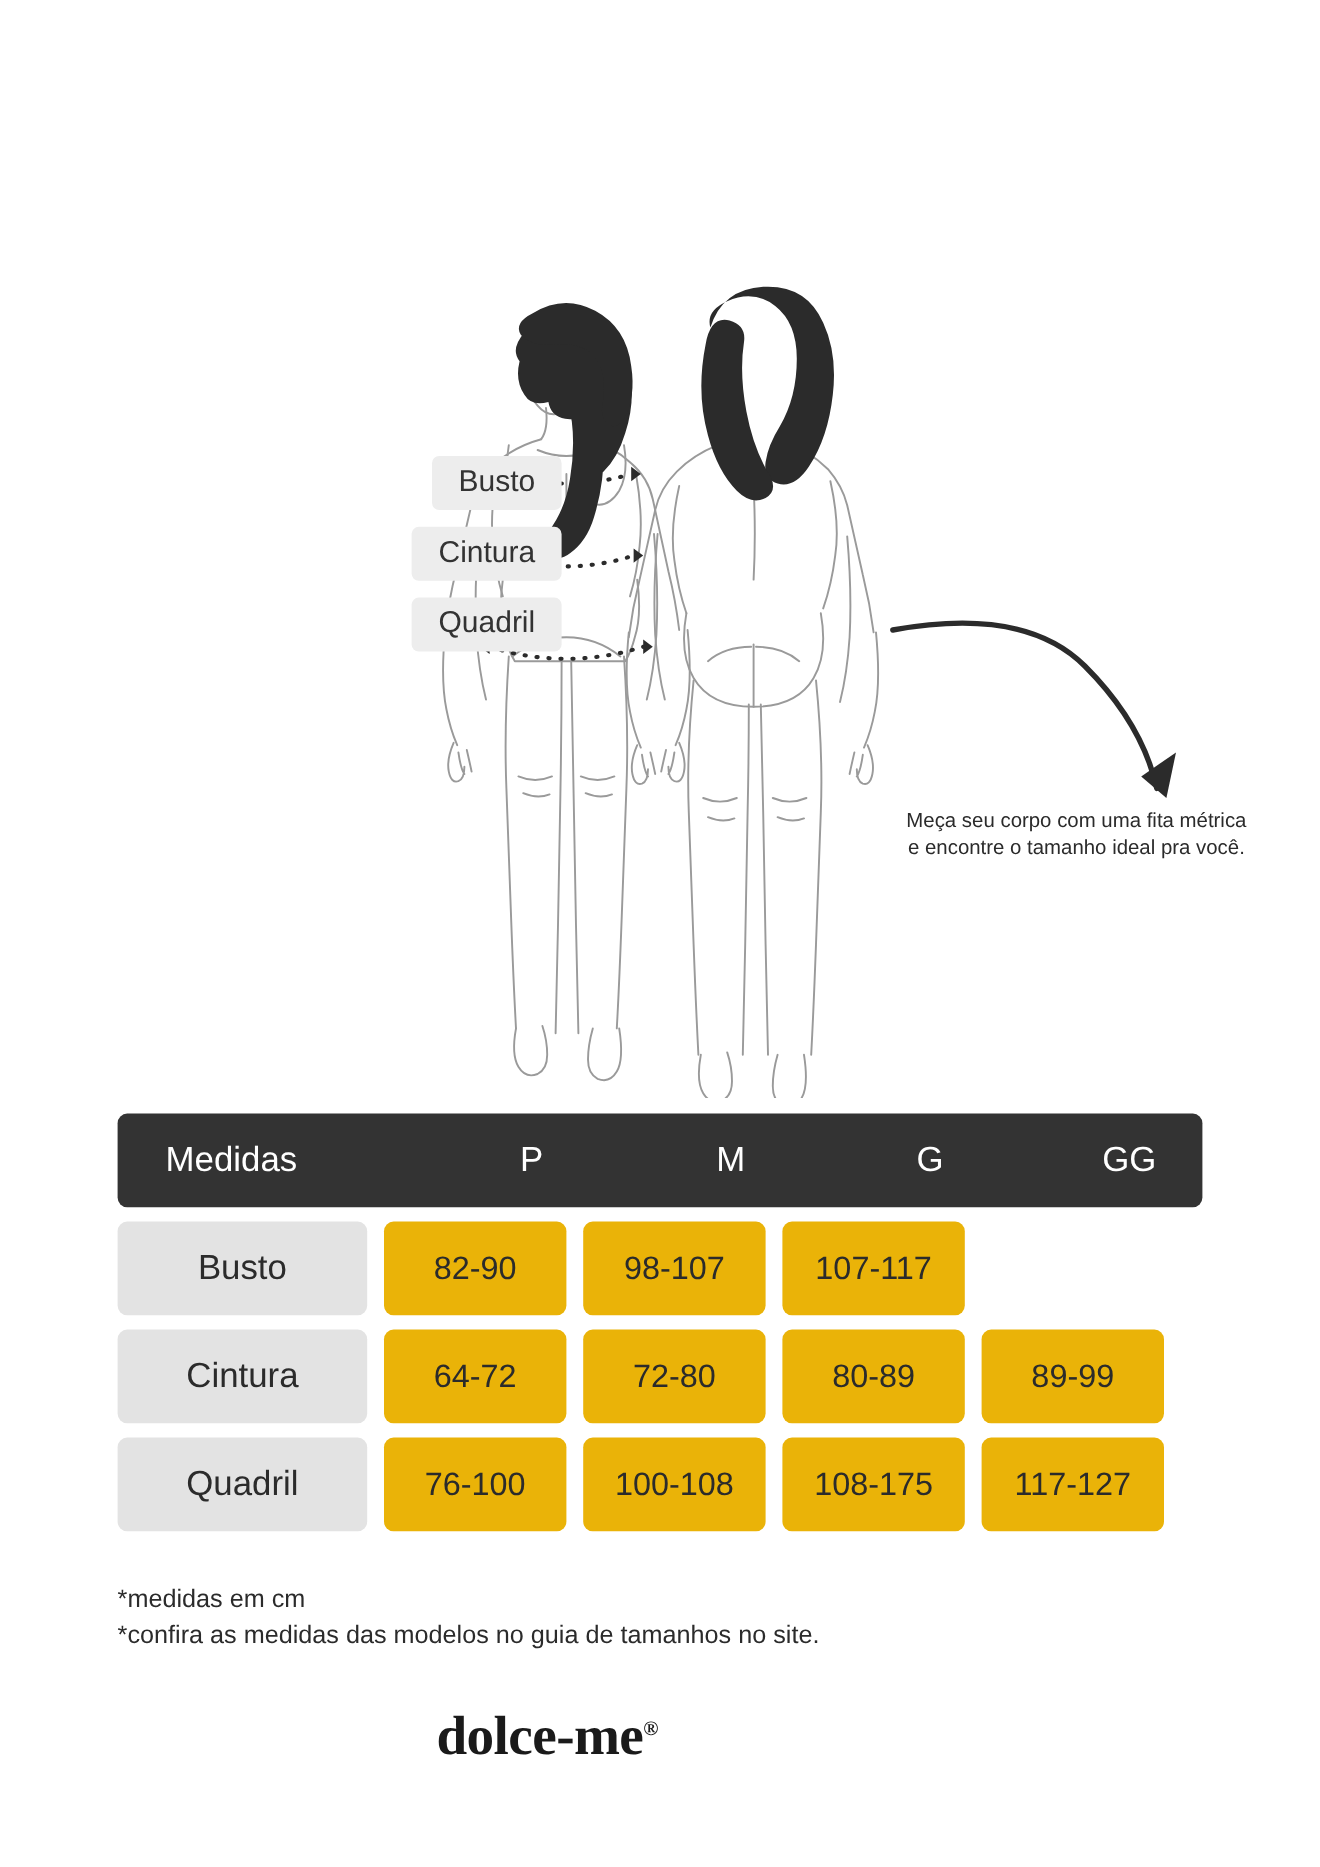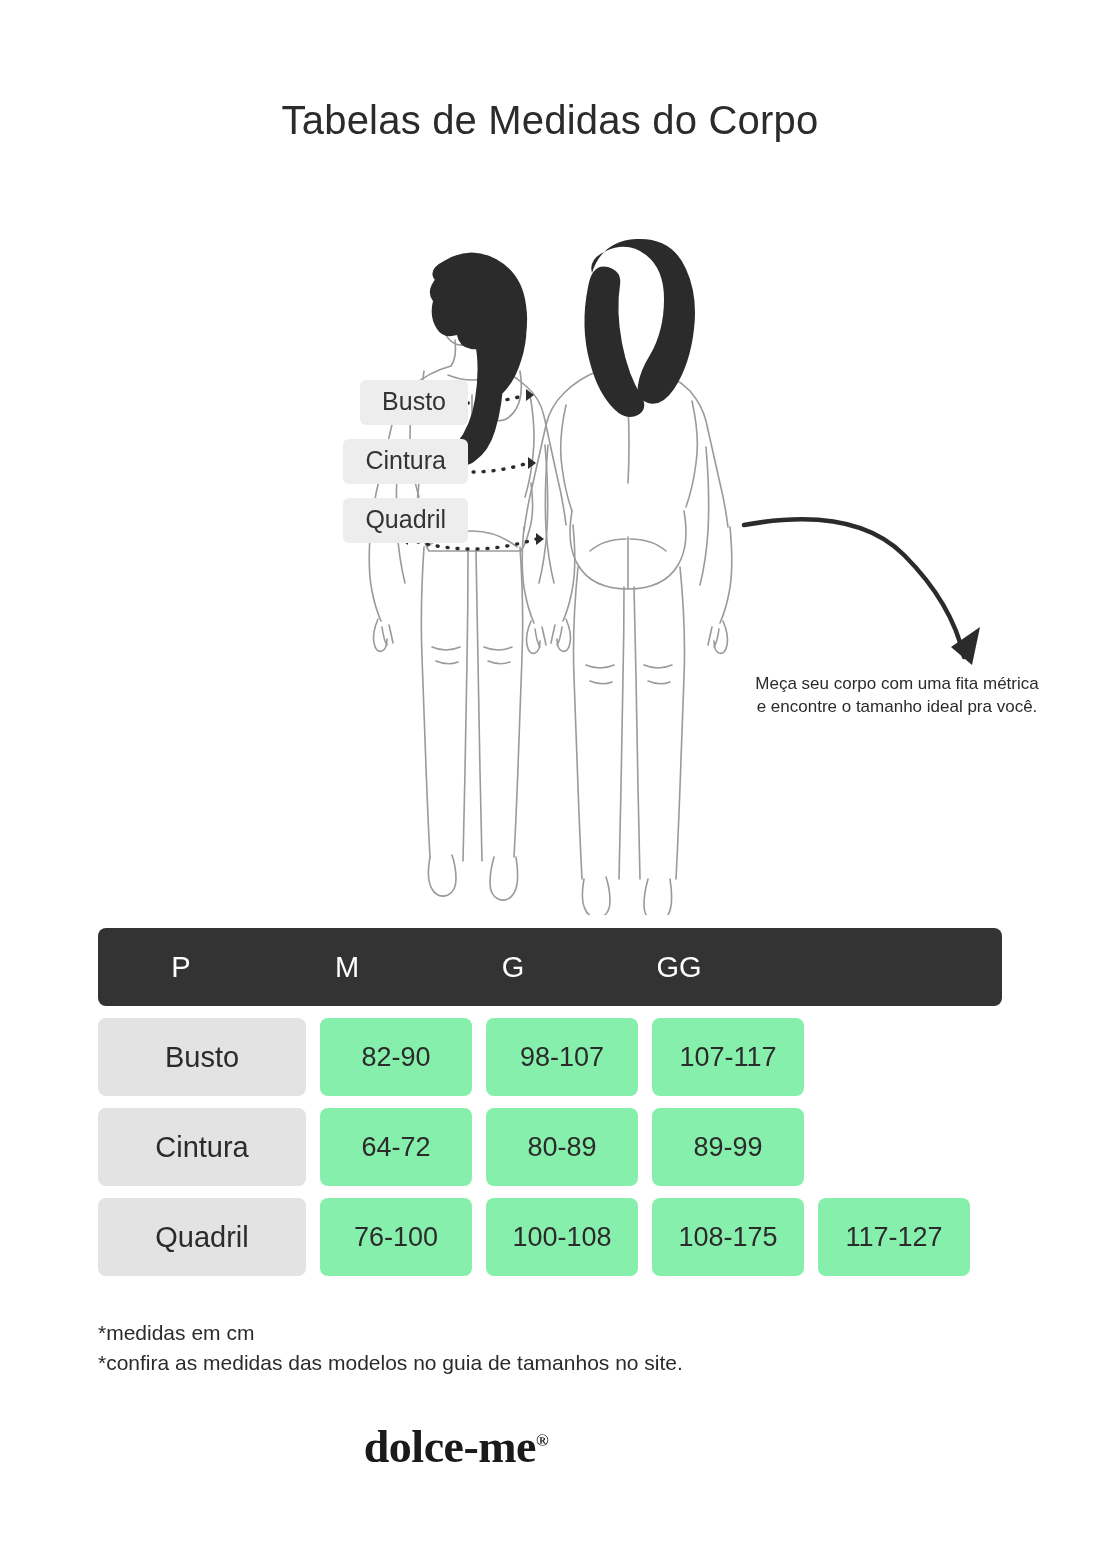--- a/index.html
+++ b/index.html
@@ -107,21 +107,21 @@
     background: #e3e3e3;
     border-radius: 8px;
     display: flex;
     align-items: center;
     justify-content: center;
     height: 78px;
     font-size: 29px;
     color: #2b2b2b;
   }
   .cell-val {
-    background: #86efac;
+    background: #eab308;
     border-radius: 8px;
     display: flex;
     align-items: center;
     justify-content: center;
     height: 78px;
     font-size: 27px;
     color: #2b2b2b;
     margin-left: 14px;
   }
 
@@ -157,21 +157,20 @@
     font-size: 17px;
     vertical-align: super;
     font-weight: bold;
   }
 </style>
 </head>
 <body>
 
 <div class="page">
 
-  <div class="title">Tabelas de Medidas do Corpo</div>
 
   <div class="illus">
 
     <svg width="1100" height="720" viewBox="0 0 1100 720" style="position:absolute;top:0;left:0;">
       <g fill="none" stroke="#9a9a9a" stroke-width="1.6" stroke-linecap="round" stroke-linejoin="round">
 
         <g>
 
           <path d="M444 85 q18 -22 38 -2 q12 13 8 34 q-4 22 -18 30 q-14 8 -24 -4 q-11 -13 -10 -32 q0 -16 6 -26 z"></path>
 
@@ -275,36 +274,38 @@
           <span class="measure-label">Quadril</span>
         </div>
     </div>
 
     <div class="note">Meça seu corpo com uma fita métrica e encontre o tamanho ideal pra você.</div>
   </div>
 
   <div class="table-wrap">
 
     <div class="head-bar">
+      <div class="head-cell first head-col-0">Medidas</div>
       <div class="head-cell head-col-n">P</div>
       <div class="head-cell head-col-n">M</div>
       <div class="head-cell head-col-n">G</div>
       <div class="head-cell head-col-n">GG</div>
     </div>
 
     <div class="row">
       <div class="cell-label col-0">Busto</div>
       <div class="cell-val col-n">82-90</div>
       <div class="cell-val col-n">98-107</div>
       <div class="cell-val col-n">107-117</div>
     </div>
 
     <div class="row">
       <div class="cell-label col-0">Cintura</div>
       <div class="cell-val col-n">64-72</div>
+      <div class="cell-val col-n">72-80</div>
       <div class="cell-val col-n">80-89</div>
       <div class="cell-val col-n">89-99</div>
     </div>
 
     <div class="row">
       <div class="cell-label col-0">Quadril</div>
       <div class="cell-val col-n">76-100</div>
       <div class="cell-val col-n">100-108</div>
       <div class="cell-val col-n">108-175</div>
       <div class="cell-val col-n">117-127</div>

